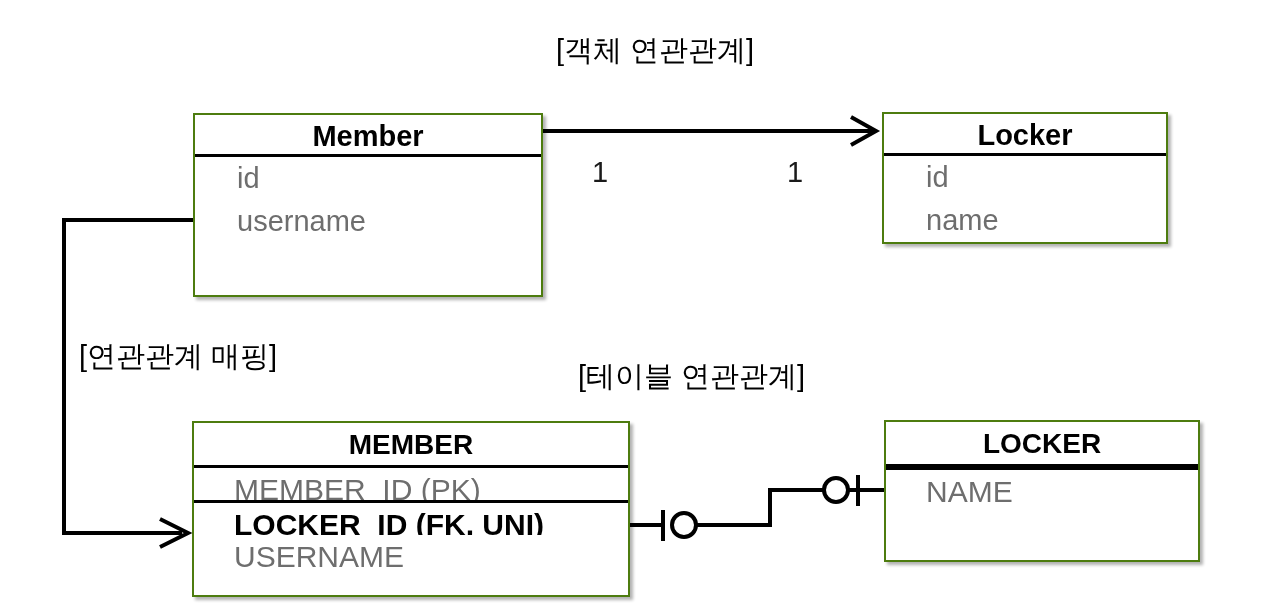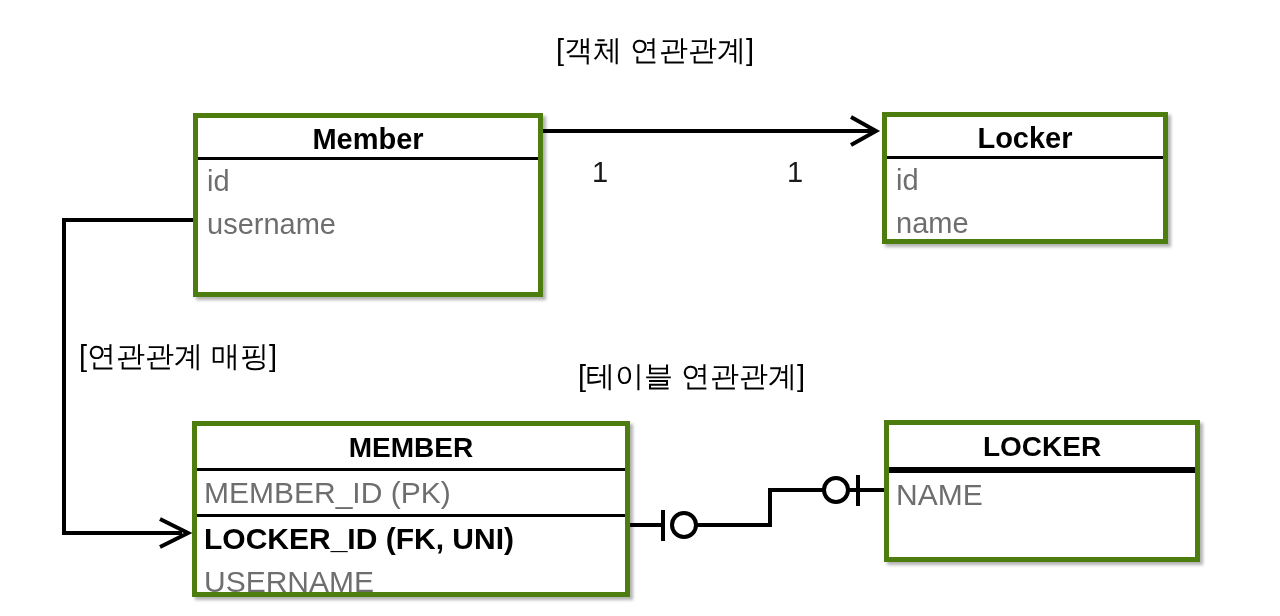--- a/index.html
+++ b/index.html
@@ -30,53 +30,54 @@
   }
   #caption-object   { left: 556px; top: 36px; }
   #caption-mapping  { left: 79px;  top: 342px; }
   #caption-table    { left: 578px; top: 362px; }
 
   
   .box {
     position: absolute;
     box-sizing: border-box;
     background: #ffffff;
-    border: 5px solid #4d7c0f;
+    border: 2px solid #4d7c0f;
     box-shadow: 3px 3px 3px rgba(0,0,0,0.30);
   }
   .box .hdr {
     box-sizing: border-box;
     text-align: center;
     color: #000000;
     font-weight: bold;
     white-space: nowrap;
     overflow: hidden;
   }
   .box .sep {
     height: 0;
     border-top: 3px solid #000000;
   }
   .box .row {
     box-sizing: border-box;
     color: #6e6e6e;
     white-space: nowrap;
     overflow: hidden;
+    margin-left: 33px;
   }
   .box .row.strong {
     color: #000000;
     font-weight: bold;
   }
 
   
   .classbox .hdr { font-size: 29px; line-height: 39px; height: 39px; padding-top: 2px; }
   .classbox .row { font-size: 29px; line-height: 43px; height: 43px; padding-left: 9px; }
 
   
   .tablebox .hdr { font-size: 28px; line-height: 42px; height: 42px; padding-top: 1px; }
-  .tablebox .row { font-size: 30px; line-height: 43px; height: 43px; padding-left: 7px; }
+  .tablebox .row { font-size: 30px; line-height: 43px; height: 32px; padding-left: 7px; }
 
   
   #box-member-class { left: 193px; top: 113px; width: 350px; height: 184px; }
   #box-locker-class { left: 882px; top: 112px; width: 286px; height: 132px; }
   #box-member-table { left: 192px; top: 421px; width: 438px; height: 176px; }
   #box-locker-table { left: 884px; top: 420px; width: 316px; height: 142px; }
 
   
   #connectors {
     position: absolute;

